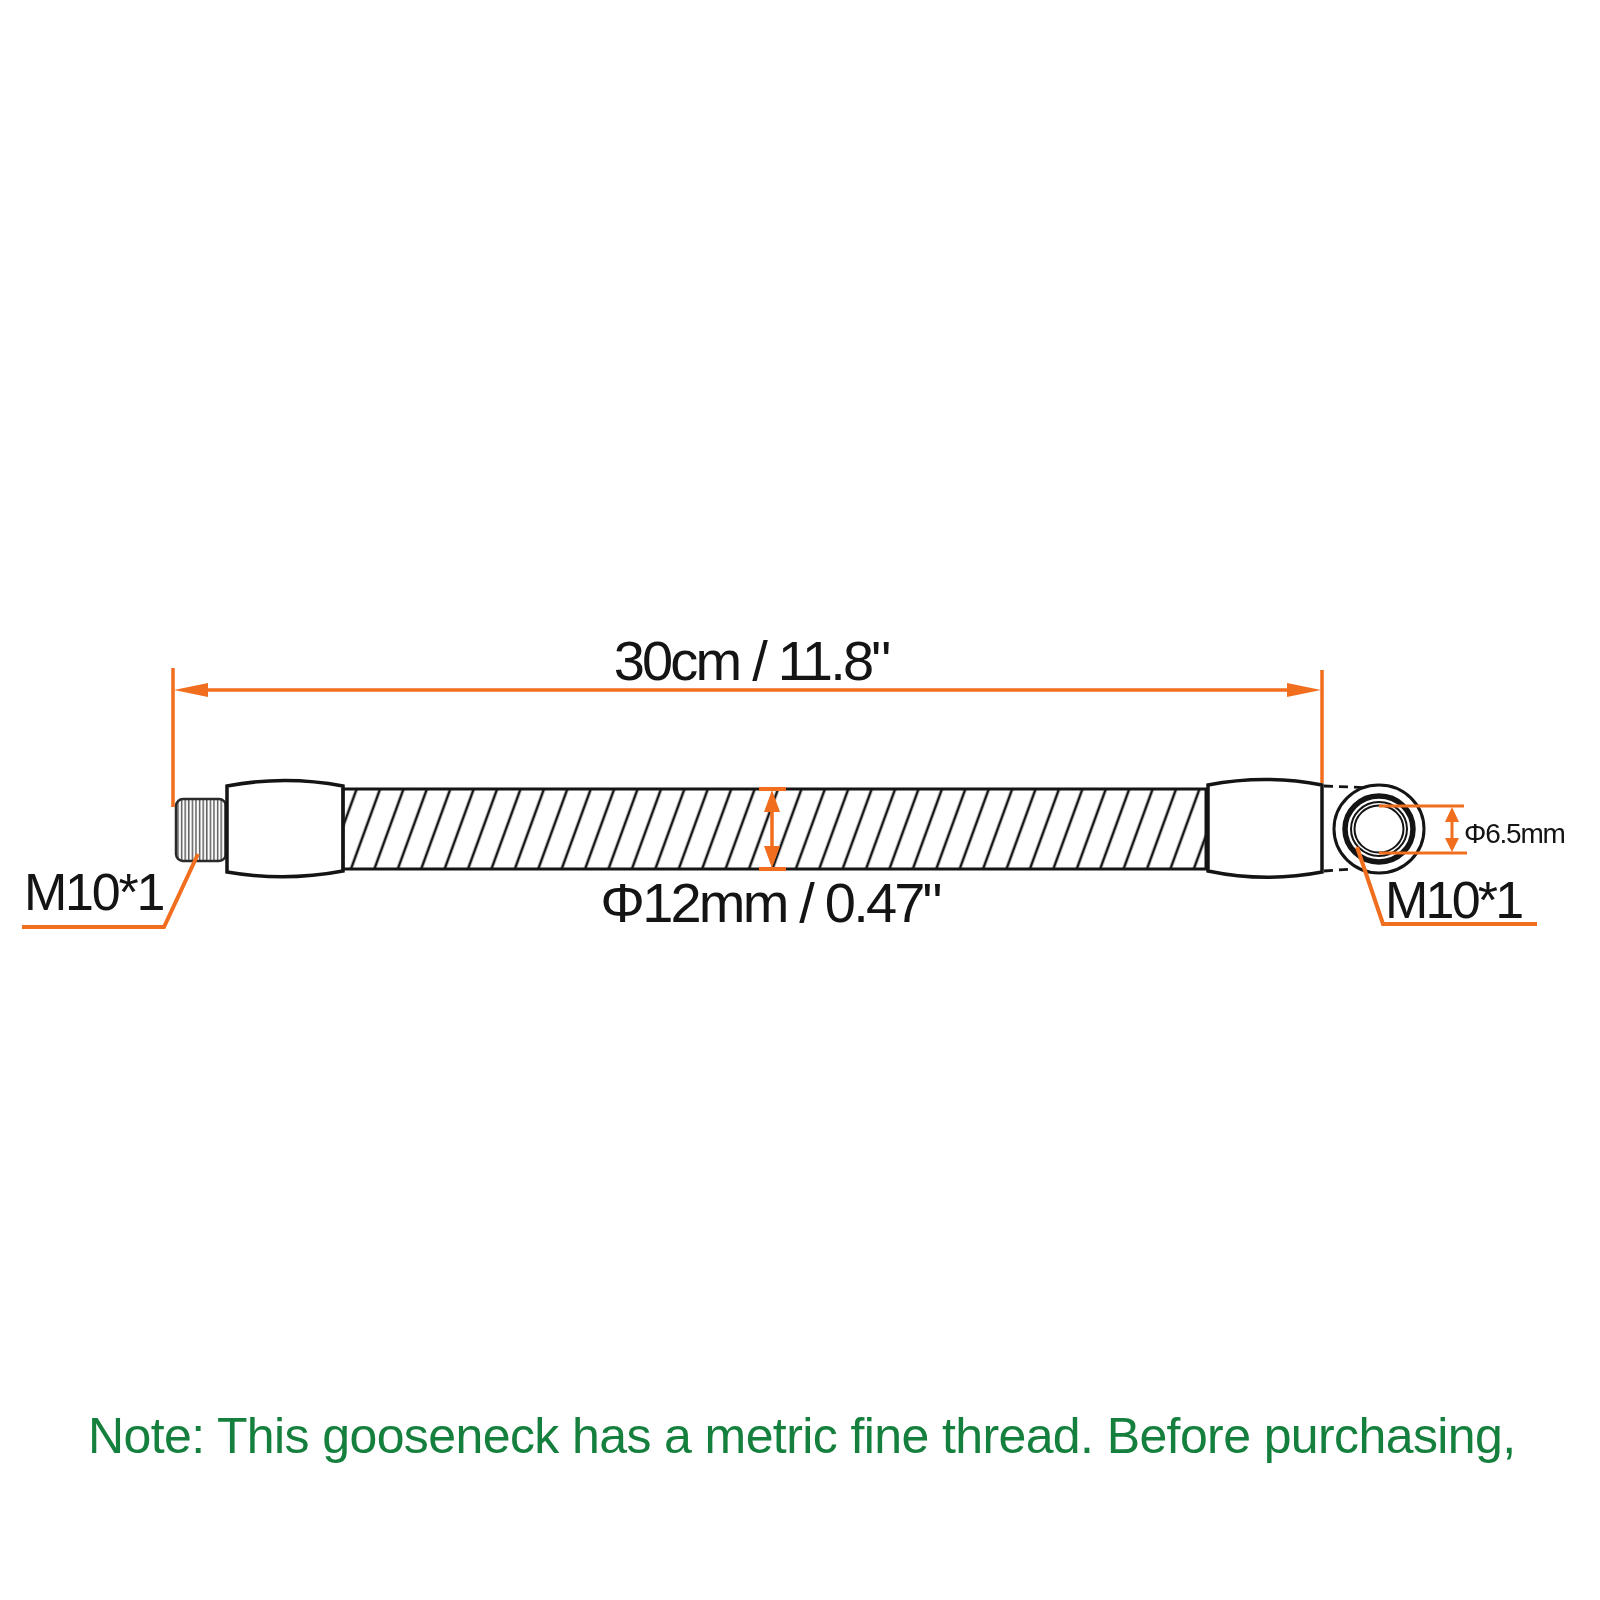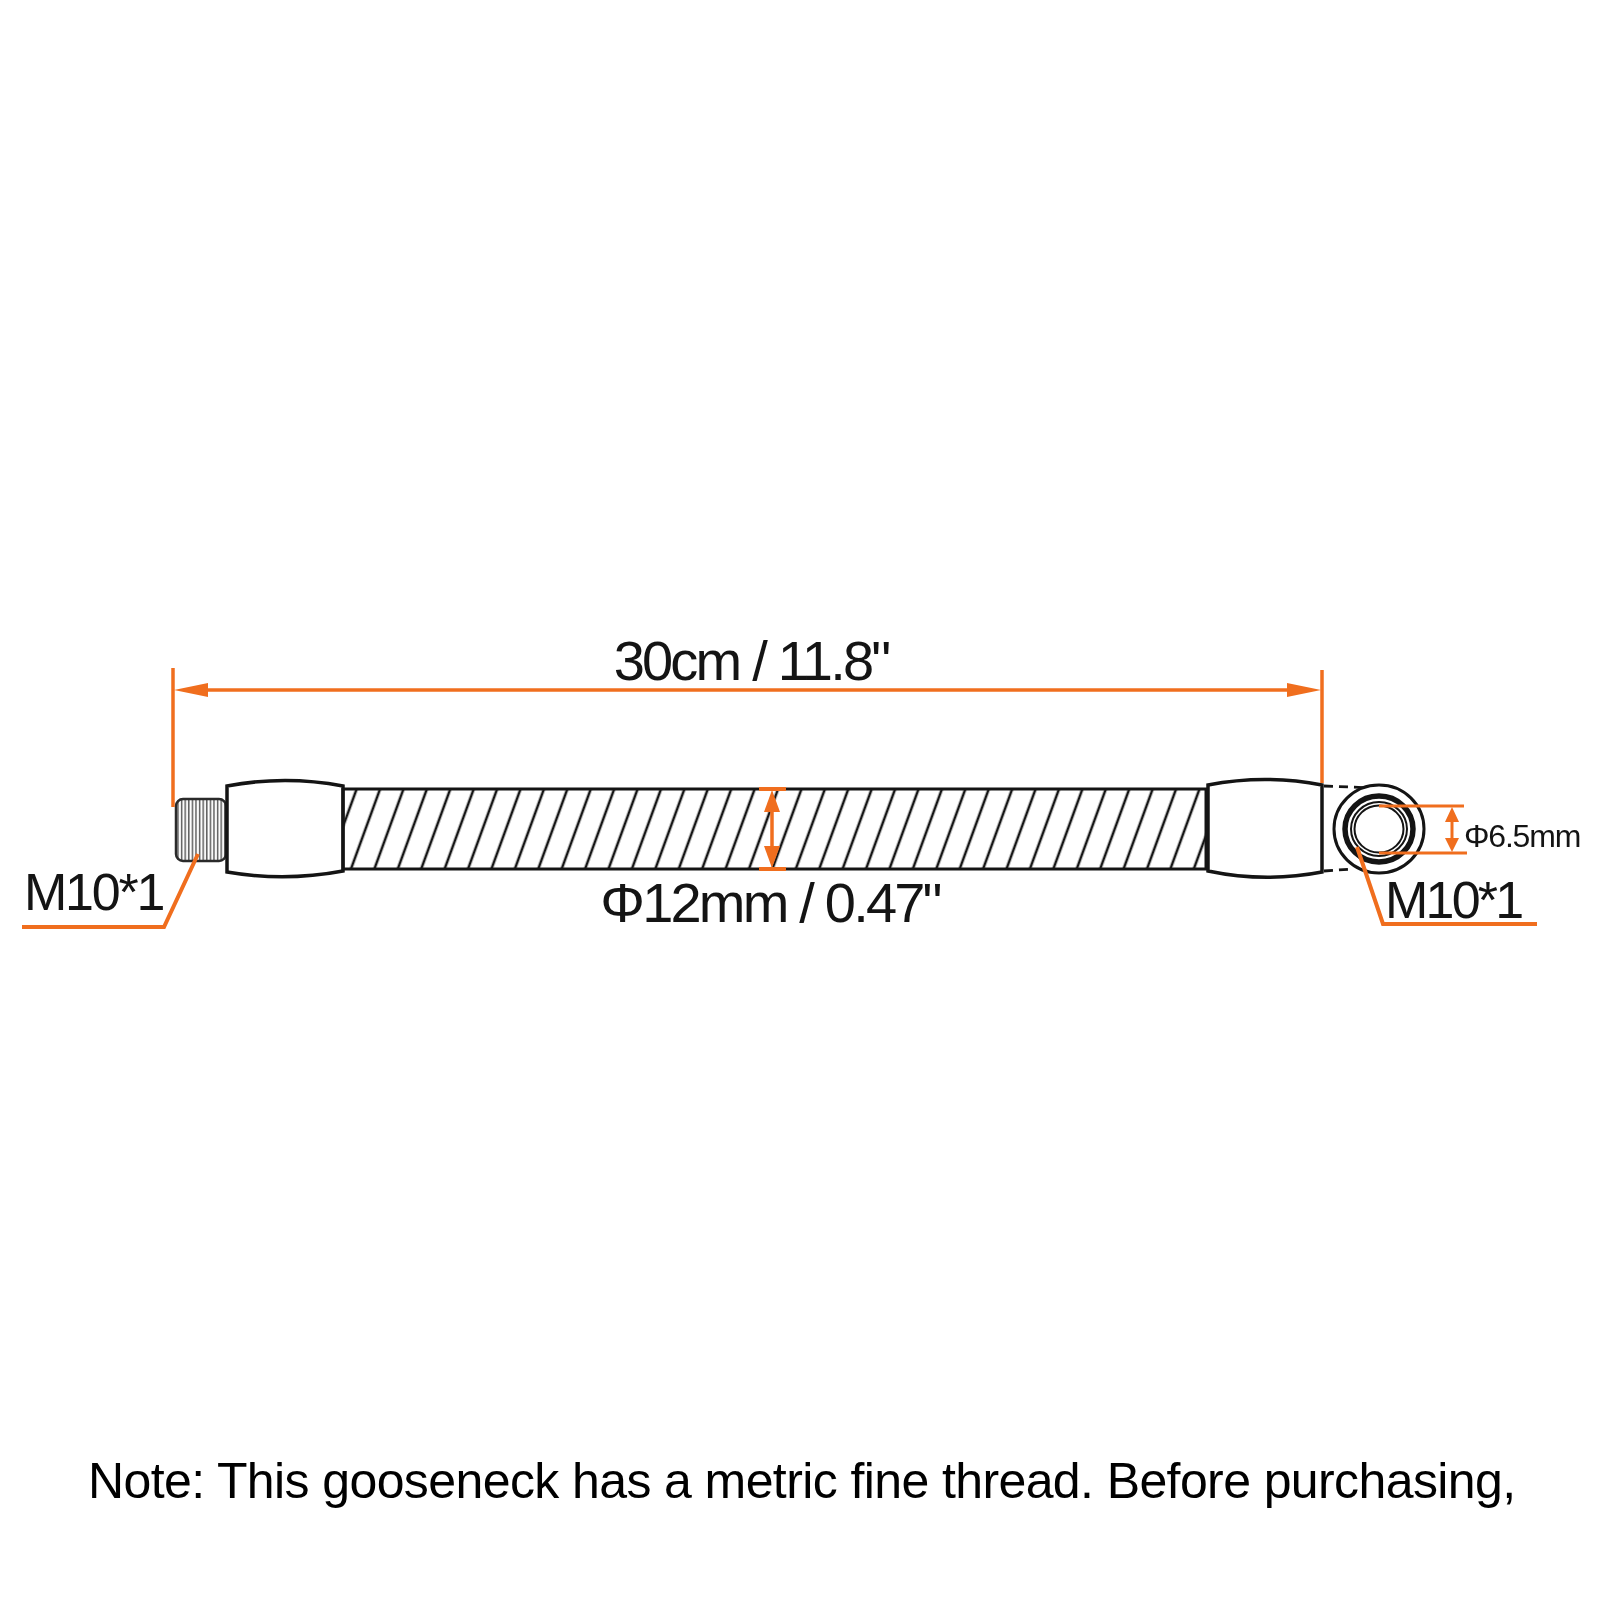--- a/index.html
+++ b/index.html
@@ -6,22 +6,22 @@
   .canvas{
     position:relative;width:1600px;height:1600px;background:#ffffff;overflow:hidden;
     font-family:"Liberation Sans","DejaVu Sans",sans-serif;
   }
   .canvas svg{position:absolute;left:0;top:0;}
   .lbl{position:absolute;white-space:nowrap;color:#141414;line-height:1.15;}
   .lbl-length{left:751px;top:629px;transform:translateX(-50%);font-size:56px;letter-spacing:-2.8px;}
   .lbl-dia{left:770px;top:871px;transform:translateX(-50%);font-size:56px;letter-spacing:-2.8px;}
   .lbl-m10-left{left:24px;top:863px;font-size:52px;letter-spacing:-2.2px;}
   .lbl-m10-right{left:1385px;top:871px;font-size:52px;letter-spacing:-2.8px;}
-  .lbl-hole{left:1464px;top:818px;font-size:32px;letter-spacing:-1.2px;}
-  .note-line{position:absolute;left:88px;white-space:nowrap;color:#000000;font-size:50px;letter-spacing:-0.6px;line-height:1.15;margin-top:45px;}
+  .lbl-hole{left:1464px;top:818px;font-size:28px;letter-spacing:-1.2px;}
+  .note-line{position:absolute;left:88px;white-space:nowrap;color:#15803d;font-size:50px;letter-spacing:-0.6px;line-height:1.15;}
   .note-line1{top:1408px;}
   .note-line2{top:1500px;}
 </style>
 </head>
 <body>
 
 <div class="canvas">
 
   <svg width="1600" height="1600" viewBox="0 0 1600 1600" aria-hidden="true">
     <defs>

